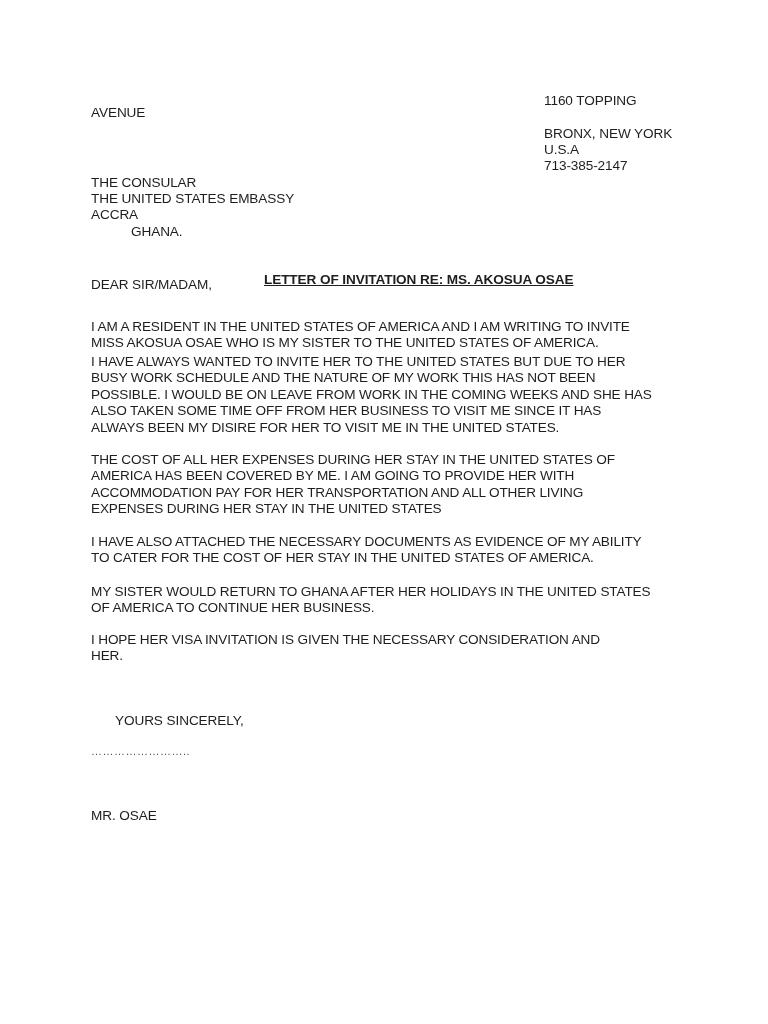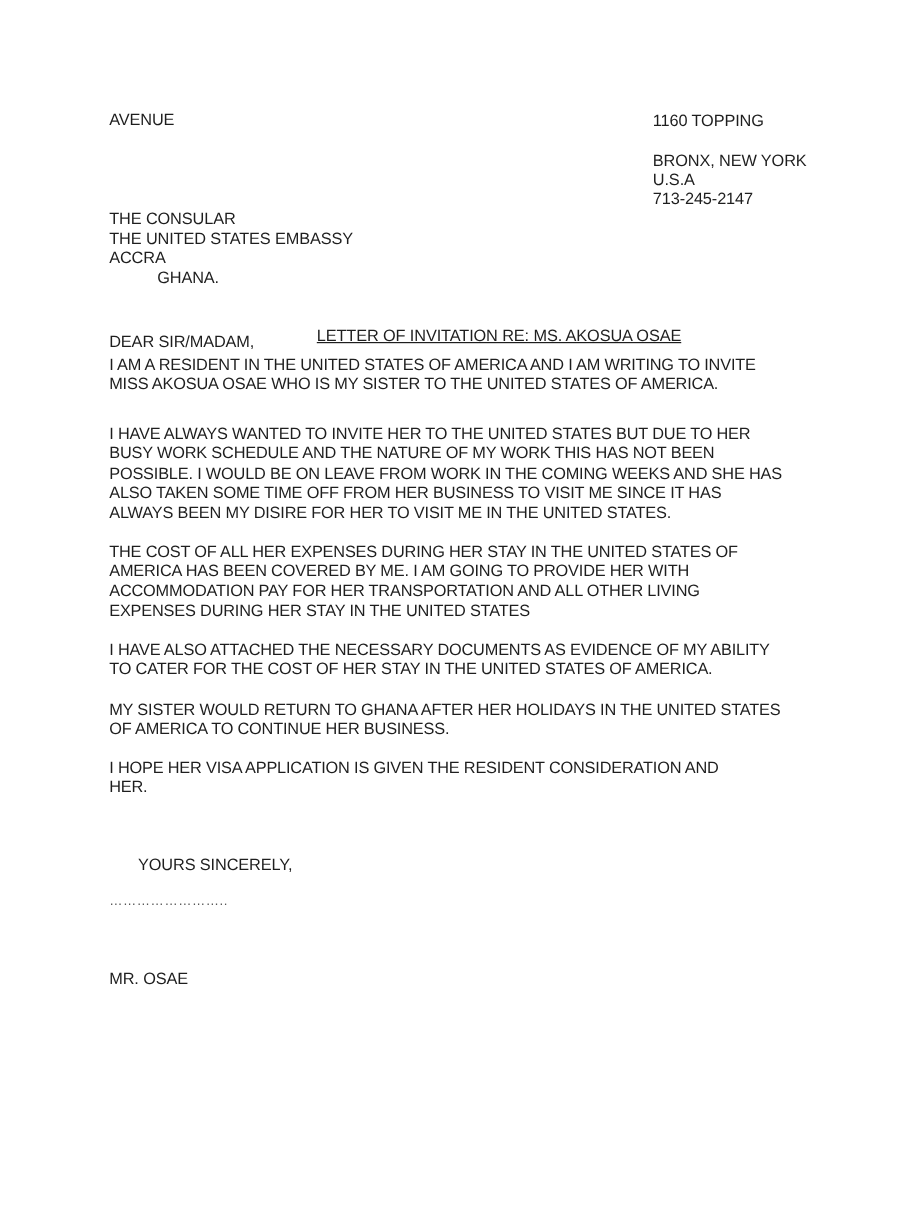--- a/index.html
+++ b/index.html
@@ -27,21 +27,21 @@
     white-space: nowrap;
     line-height: 16.4px;
     letter-spacing: -0.1px;
   }
   .left { left: 91px; }
   .right { left: 544px; }
   .subject {
     position: absolute;
     left: 224px;
     top: 272px;
-    font-weight: normal;
+    font-weight: bold;
     text-decoration: underline;
     white-space: nowrap;
     line-height: 16px;
     letter-spacing: -0.1px;
     padding-left: 40px;
   }
   .para {
     position: absolute;
     left: 91px;
     width: 600px;
@@ -57,34 +57,34 @@
     font-size: 11px;
     color: #555;
   }
 </style>
 </head>
 <body>
 
 <div class="page">
 
   <div class="line right" style="top:93px;">1160 TOPPING</div>
-  <div class="line left" style="top:92px;">AVENUE</div>
+  <div class="line left" style="top:105px;">AVENUE</div>
   <div class="line right" style="top:126px;">BRONX, NEW YORK</div>
   <div class="line right" style="top:142px;">U.S.A</div>
-  <div class="line right" style="top:158px;">713-245-2147</div>
+  <div class="line right" style="top:158px;">713-385-2147</div>
 
   <div class="line left" style="top:175px;">THE CONSULAR</div>
   <div class="line left" style="top:191px;">THE UNITED STATES EMBASSY</div>
   <div class="line left" style="top:207px;">ACCRA</div>
   <div class="line left" style="top:224px;margin-left:40px;">GHANA.</div>
 
   <div class="line left" style="top:257px;margin-top:20px;">DEAR SIR/MADAM,</div>
   <div class="subject">LETTER OF INVITATION RE: MS. AKOSUA OSAE</div>
 
-  <div class="para" style="top:296px;">
+  <div class="para" style="top:319px;">
     <span>I AM A RESIDENT IN THE UNITED STATES OF AMERICA AND I AM WRITING TO INVITE</span>
     <span>MISS AKOSUA OSAE WHO IS MY SISTER TO THE UNITED STATES OF AMERICA.</span>
   </div>
 
   <div class="para" style="top:354px;">
     <span>I HAVE ALWAYS WANTED TO INVITE HER TO THE UNITED STATES BUT DUE TO HER</span>
     <span>BUSY WORK SCHEDULE AND THE NATURE OF MY WORK THIS HAS NOT BEEN</span>
     <span>POSSIBLE. I WOULD BE ON LEAVE FROM WORK IN THE COMING WEEKS AND SHE HAS</span>
     <span>ALSO TAKEN SOME TIME OFF FROM HER BUSINESS TO VISIT ME SINCE IT HAS</span>
     <span>ALWAYS BEEN MY DISIRE FOR HER TO VISIT ME IN THE UNITED STATES.</span>
@@ -101,21 +101,21 @@
     <span>MY SISTER WOULD RETURN TO GHANA AFTER HER HOLIDAYS IN THE UNITED STATES</span>
     <span>OF AMERICA TO CONTINUE HER BUSINESS.</span>
   </div>
 
   <div class="para" style="top:534px;">
     <span>I HAVE ALSO ATTACHED THE NECESSARY DOCUMENTS AS EVIDENCE OF MY ABILITY</span>
     <span>TO CATER FOR THE COST OF HER STAY IN THE UNITED STATES OF AMERICA.</span>
   </div>
 
   <div class="para" style="top:632px;">
-    <span>I HOPE HER VISA APPLICATION IS GIVEN THE RESIDENT CONSIDERATION AND</span>
+    <span>I HOPE HER VISA INVITATION IS GIVEN THE NECESSARY CONSIDERATION AND</span>
     <span>HER.</span>
   </div>
 
   <div class="line left" style="top:713px;margin-left:24px;">YOURS SINCERELY,</div>
   <div class="dots">……………………..</div>
   <div class="line left" style="top:808px;">MR. OSAE</div>
 
 </div>
 
 </body></html>

